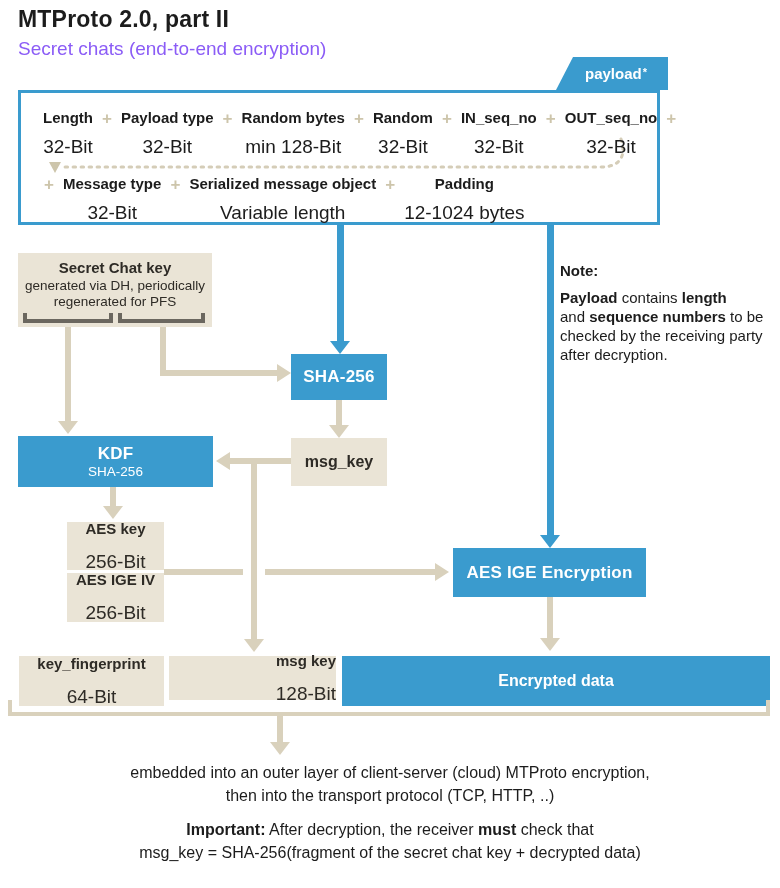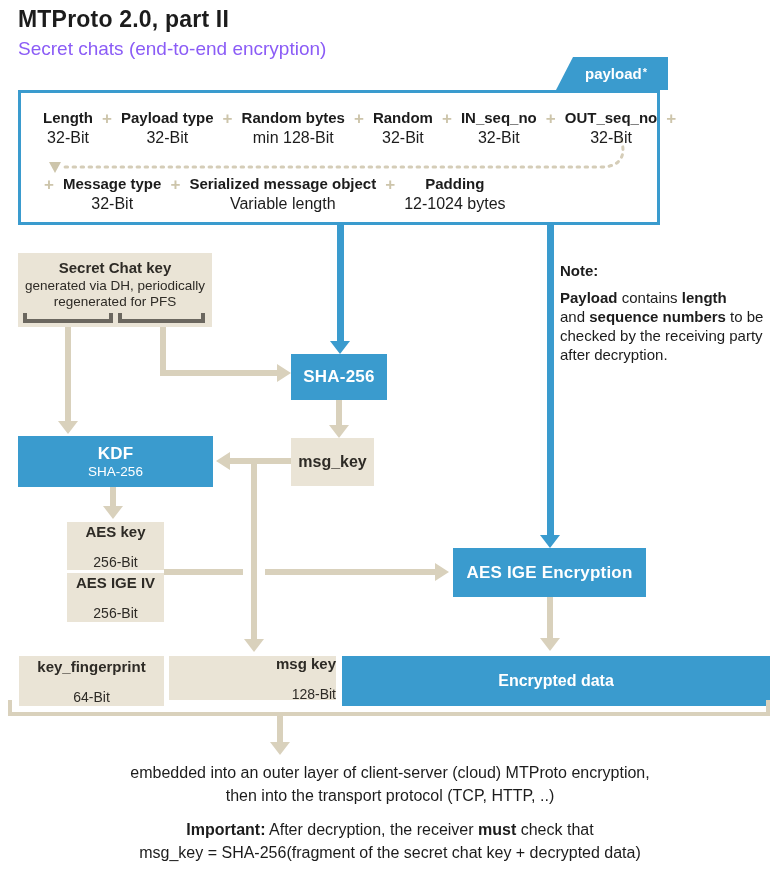--- a/index.html
+++ b/index.html
@@ -13,30 +13,30 @@
 
   
   .tab{background:#3a9bce;color:#fff;font-weight:bold;font-size:15px;
        display:flex;align-items:center;justify-content:center;
        clip-path:polygon(17px 0,100% 0,100% 100%,0 100%);padding-left:8px;}
   .tab sup{font-size:11px;margin-left:1px;transform:translateY(-2px);display:inline-block;}
   .pbox{border:3px solid #3a9bce;background:#fff;box-sizing:border-box;}
   .prow{position:absolute;display:flex;align-items:flex-start;gap:8px;}
   .field{display:flex;flex-direction:column;align-items:center;}
   .fname{font-size:15px;font-weight:bold;white-space:nowrap;}
-  .fsize{font-size:16px;margin-top:3px;white-space:nowrap;}
+  .fsize{font-size:19px;margin-top:10px;white-space:nowrap;}
   .plus{font-size:17px;font-weight:900;color:#cdc5ab;line-height:19px;width:12px;text-align:center;}
 
   
   .bbox{background:#eae4d6;color:#2e2b26;display:flex;flex-direction:column;
         align-items:center;justify-content:center;text-align:center;}
   .bluebox{background:#3a9bce;color:#fff;display:flex;flex-direction:column;
         align-items:center;justify-content:center;text-align:center;}
   .box-title{font-size:15px;font-weight:bold;}
-  .box-sub{font-size:14px;margin-top:14px;}
+  .box-sub{font-size:19px;margin-top:14px;}
   .big-label{font-size:17px;font-weight:bold;letter-spacing:.2px;}
 
   
   .shaft{background:#d9d1bc;}
   .shaft.blue{background:#3a9bce;}
   .head-down{width:0;height:0;border-left:10px solid transparent;border-right:10px solid transparent;border-top:13px solid #d9d1bc;}
   .head-down.blue{border-top-color:#3a9bce;}
   .head-right{width:0;height:0;border-top:9px solid transparent;border-bottom:9px solid transparent;border-left:14px solid #d9d1bc;}
   .head-left{width:0;height:0;border-top:9px solid transparent;border-bottom:9px solid transparent;border-right:14px solid #d9d1bc;}
 
@@ -153,21 +153,21 @@
   <div class="abs shaft" style="left:160px;top:370px;width:117px;height:6px;"></div>
   <div class="abs head-right" style="left:277px;top:364px;"></div>
 
   <div class="abs bluebox" style="left:291px;top:354px;width:96px;height:46px;">
     <div class="big-label">SHA-256</div>
   </div>
 
   <div class="abs shaft" style="left:336px;top:400px;width:6px;height:27px;"></div>
   <div class="abs head-down" style="left:329px;top:425px;"></div>
 
-  <div class="abs bbox" style="left:291px;top:438px;width:83px;height:48px;">
+  <div class="abs bbox" style="left:291px;top:438px;width:96px;height:48px;">
     <div style="font-size:16px;font-weight:bold;">msg_key</div>
   </div>
 
   <div class="abs bluebox" style="left:18px;top:436px;width:195px;height:51px;">
     <div class="big-label">KDF</div>
     <div style="font-size:13.5px;">SHA-256</div>
   </div>
 
   <div class="abs shaft" style="left:230px;top:458px;width:61px;height:6px;"></div>
   <div class="abs head-left" style="left:216px;top:452px;"></div>

